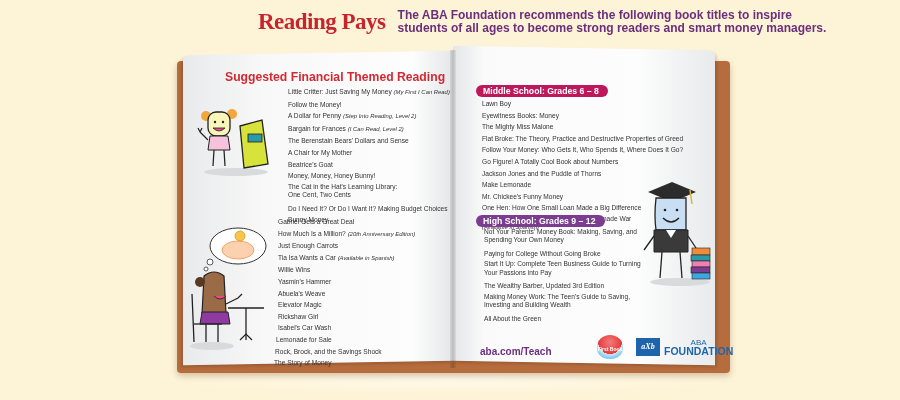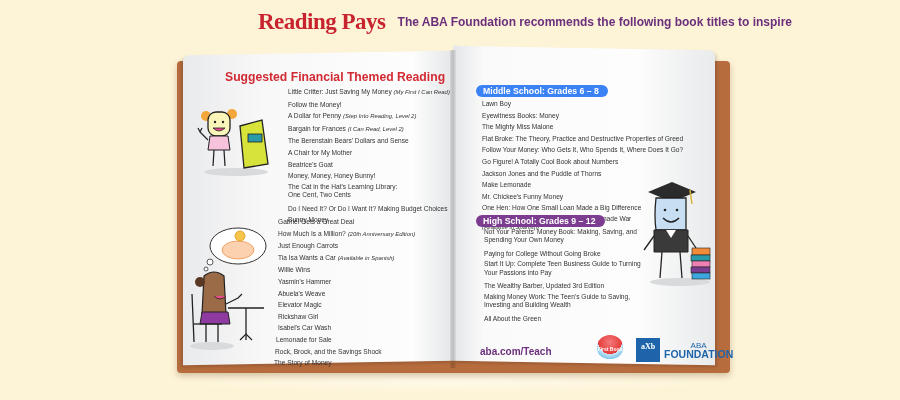--- a/index.html
+++ b/index.html
@@ -16,53 +16,54 @@
   .page { position:absolute; background:linear-gradient(90deg,#e6e8ea,#f7f8f8 20%,#ffffff 60%,#eef0f1); }
   .page-left { left:183px; top:53px; width:270px; height:310px; border-radius:6px 0 0 0; transform:skewY(-1deg); background:linear-gradient(90deg,#e9eaec 0%,#f8f8f8 30%,#fdfdfd 85%,#e4e6e8 100%); box-shadow:-2px 2px 3px rgba(0,0,0,0.15); }
   .page-right { left:453px; top:48px; width:262px; height:315px; border-radius:0 6px 0 0; transform:skewY(1deg); background:linear-gradient(90deg,#e4e6e8 0%,#fafafa 12%,#fdfdfd 70%,#e8eaeb 100%); box-shadow:2px 2px 3px rgba(0,0,0,0.15); }
   .spine { position:absolute; left:450px; top:50px; width:6px; height:318px; background:linear-gradient(90deg,rgba(0,0,0,0.08),rgba(0,0,0,0.18),rgba(0,0,0,0.05)); }
 
   .content { position:absolute; font-size:6.6px; color:#333; }
   .section-title { position:absolute; left:225px; top:70px; color:#d22a33; font-weight:bold; font-size:12.2px; }
   .pill { display:inline-block; color:#fff; font-weight:bold; font-size:8.7px; padding:1px 9px 1px 7px; border-radius:8px; line-height:10px; white-space:nowrap; }
   .pill-red { background:#e2292f; }
   .pill-blue { background:#1fa3dc; }
-  .pill-orange { background:#3b82f6; }
+  .pill-orange { background:#be185d; }
   .pill-purple { background:#7c3d90; }
   .list { list-style:none; }
   .list li { line-height:11.6px; white-space:nowrap; }
   .list li.two { line-height:8.4px; margin-bottom:3px; margin-top:1px; }
   .list .note { font-style:italic; font-size:5.9px; }
 
   .grp1 { left:280px; top:85px; }
   .grp1 .list { margin-left:8px; margin-top:1px; }
   .grp2 { left:270px; top:215px; }
   .grp2 .list { margin-left:8px; margin-top:1px; }
   .grp3 { left:476px; top:85px; }
   .grp3 .list { margin-left:6px; margin-top:1px; }
   .grp4 { left:476px; top:215px; }
   .grp4 .list { margin-left:8px; margin-top:1px; }
 
   .url { position:absolute; left:480px; top:346px; color:#6b2f7c; font-weight:bold; font-size:10px; }
   .firstbook { position:absolute; left:597px; top:335px; width:26px; height:24px; border-radius:50% 50% 45% 45%; background:radial-gradient(circle at 50% 30%,#f27b7b,#e73a3a 55%,#c7e6f5 56%,#3ba7de); color:#fff; font-size:5px; font-weight:bold; text-align:center; line-height:28px; }
   .aba { position:absolute; left:636px; top:338px; display:flex; align-items:center; }
-  .aba-mark { width:24px; height:24px; background:#1e64ab; color:#fff; font-size:8px; font-weight:bold; text-align:center; line-height:18px; font-family:"Liberation Serif", serif; }
+  .aba-mark { width:24px; height:18px; background:#1e64ab; color:#fff; font-size:8px; font-weight:bold; text-align:center; line-height:18px; font-family:"Liberation Serif", serif; font-style:italic; }
   .aba-text { margin-left:4px; color:#1e64ab; line-height:9px;text-align:center; }
   .aba-text .a { font-size:8px; }
   .aba-text .b { font-size:10.5px; font-weight:bold; }
 
   .illus { position:absolute; }
 </style>
 </head>
 <body>
 
 <div class="header">
   <div class="brand">Reading Pays</div>
   <div class="tagline">
     <div>The ABA Foundation recommends the following book titles to inspire</div>
+    <div>students of all ages to become strong readers and smart money managers.</div>
   </div>
 </div>
 
 <div class="book-shadow"></div>
 <div class="cover"></div>
 <div class="page page-left"></div>
 <div class="page page-right"></div>
 <div class="spine"></div>
 
 <div class="section-title">Suggested Financial Themed Reading</div>

